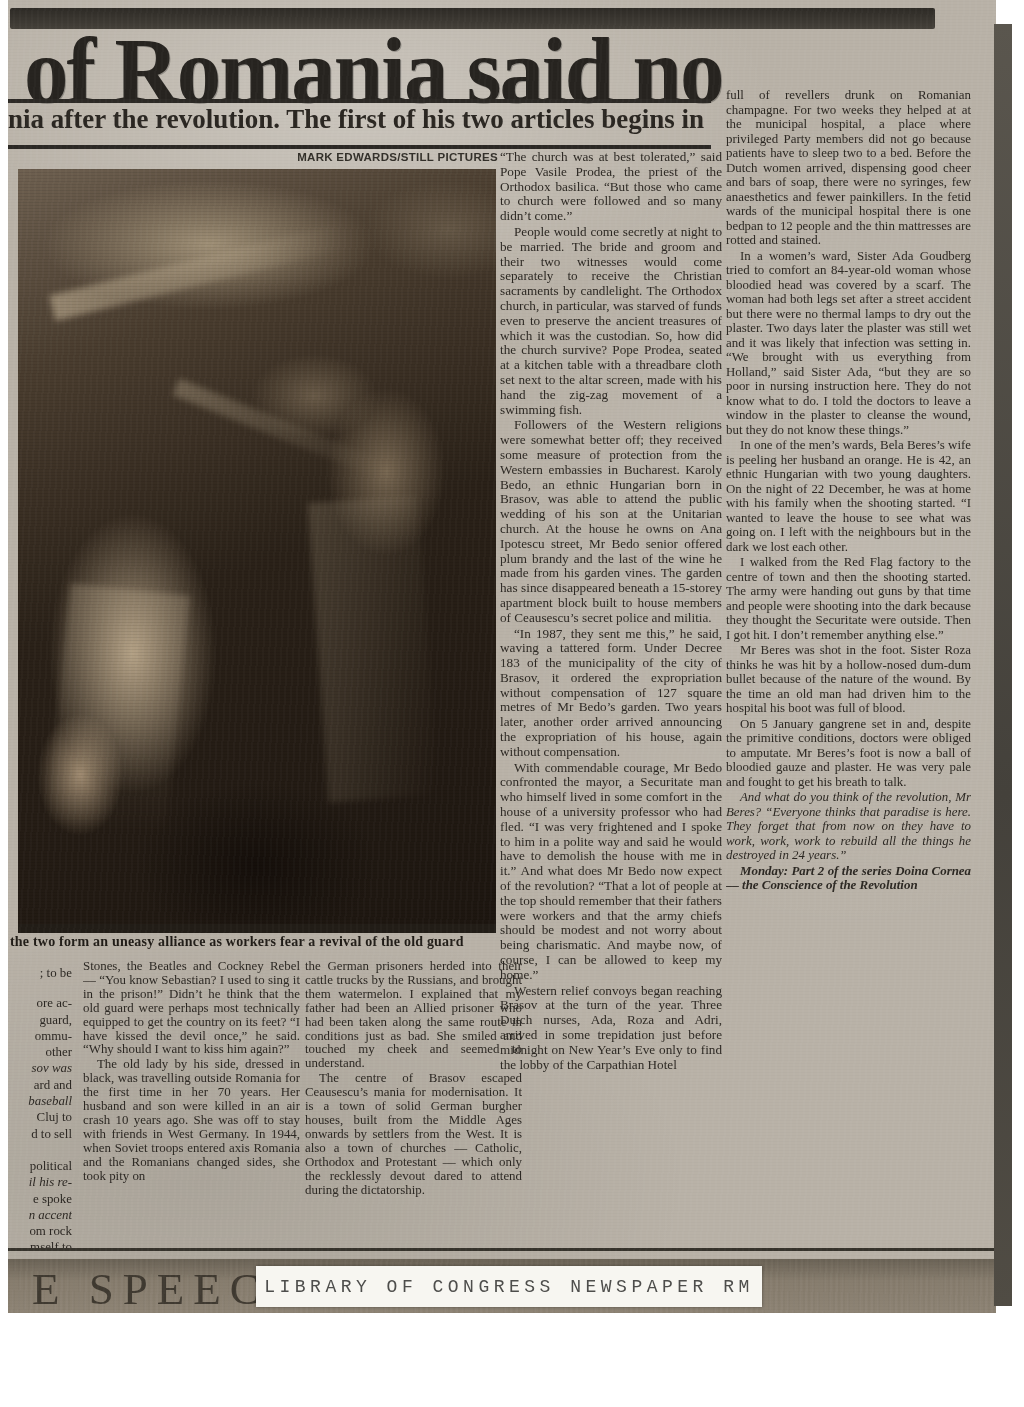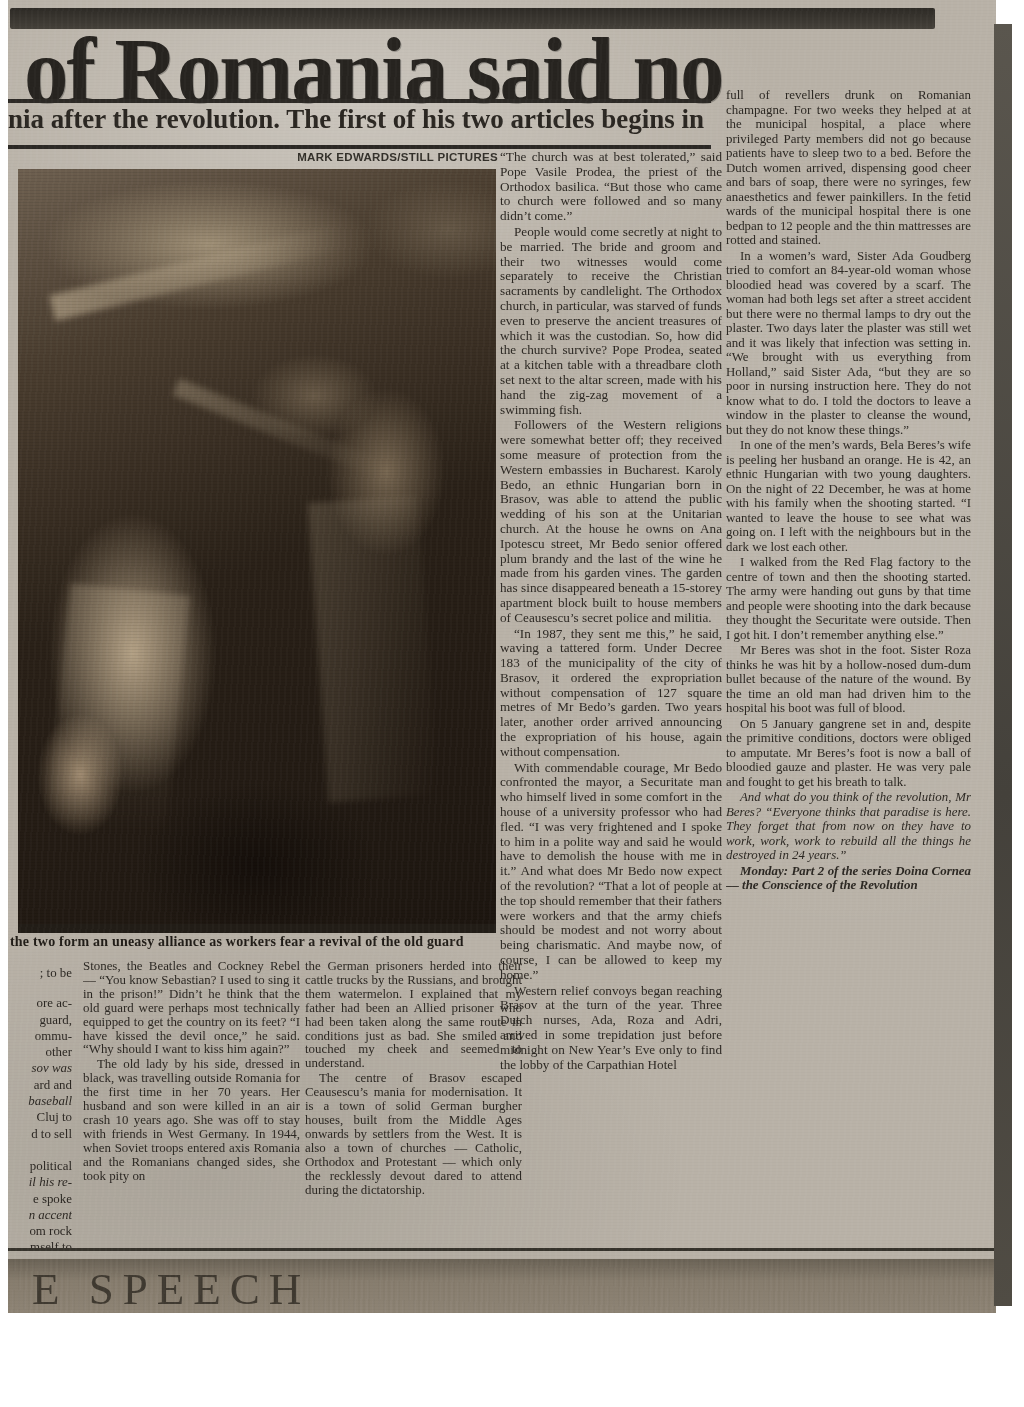--- a/index.html
+++ b/index.html
@@ -163,17 +163,20 @@
 
     <div class="col col-3">
         <p>the German prisoners herded into their cattle trucks by the Russians, and brought them watermelon. I explained that my father had been an Allied prisoner who had been taken along the same route in conditions just as bad. She smiled and touched my cheek and seemed to understand.</p>
         <p>The centre of Brasov escaped Ceausescu’s mania for modernisation. It is a town of solid German burgher houses, built from the Middle Ages onwards by settlers from the West. It is also a town of churches — Catholic, Orthodox and Protestant — which only the recklessly devout dared to attend during the dictatorship.</p>
       </div>
 
     <div class="bottom-rules"></div>
 
     <div class="bottom-band">
       <div class="partial-headline">E SPEECH</div>
+      <div class="stamp-label">
+        <span>LIBRARY OF CONGRESS NEWSPAPER RM</span>
+      </div>
     </div>
   </div>
 
   <div class="right-dark-bar"></div>
 </div>
 
 </body></html>

